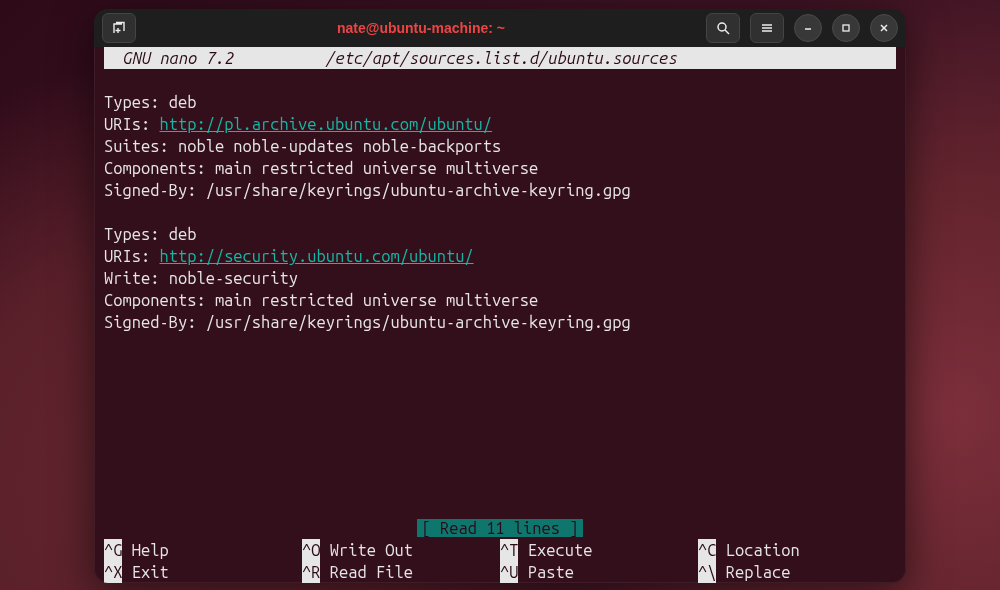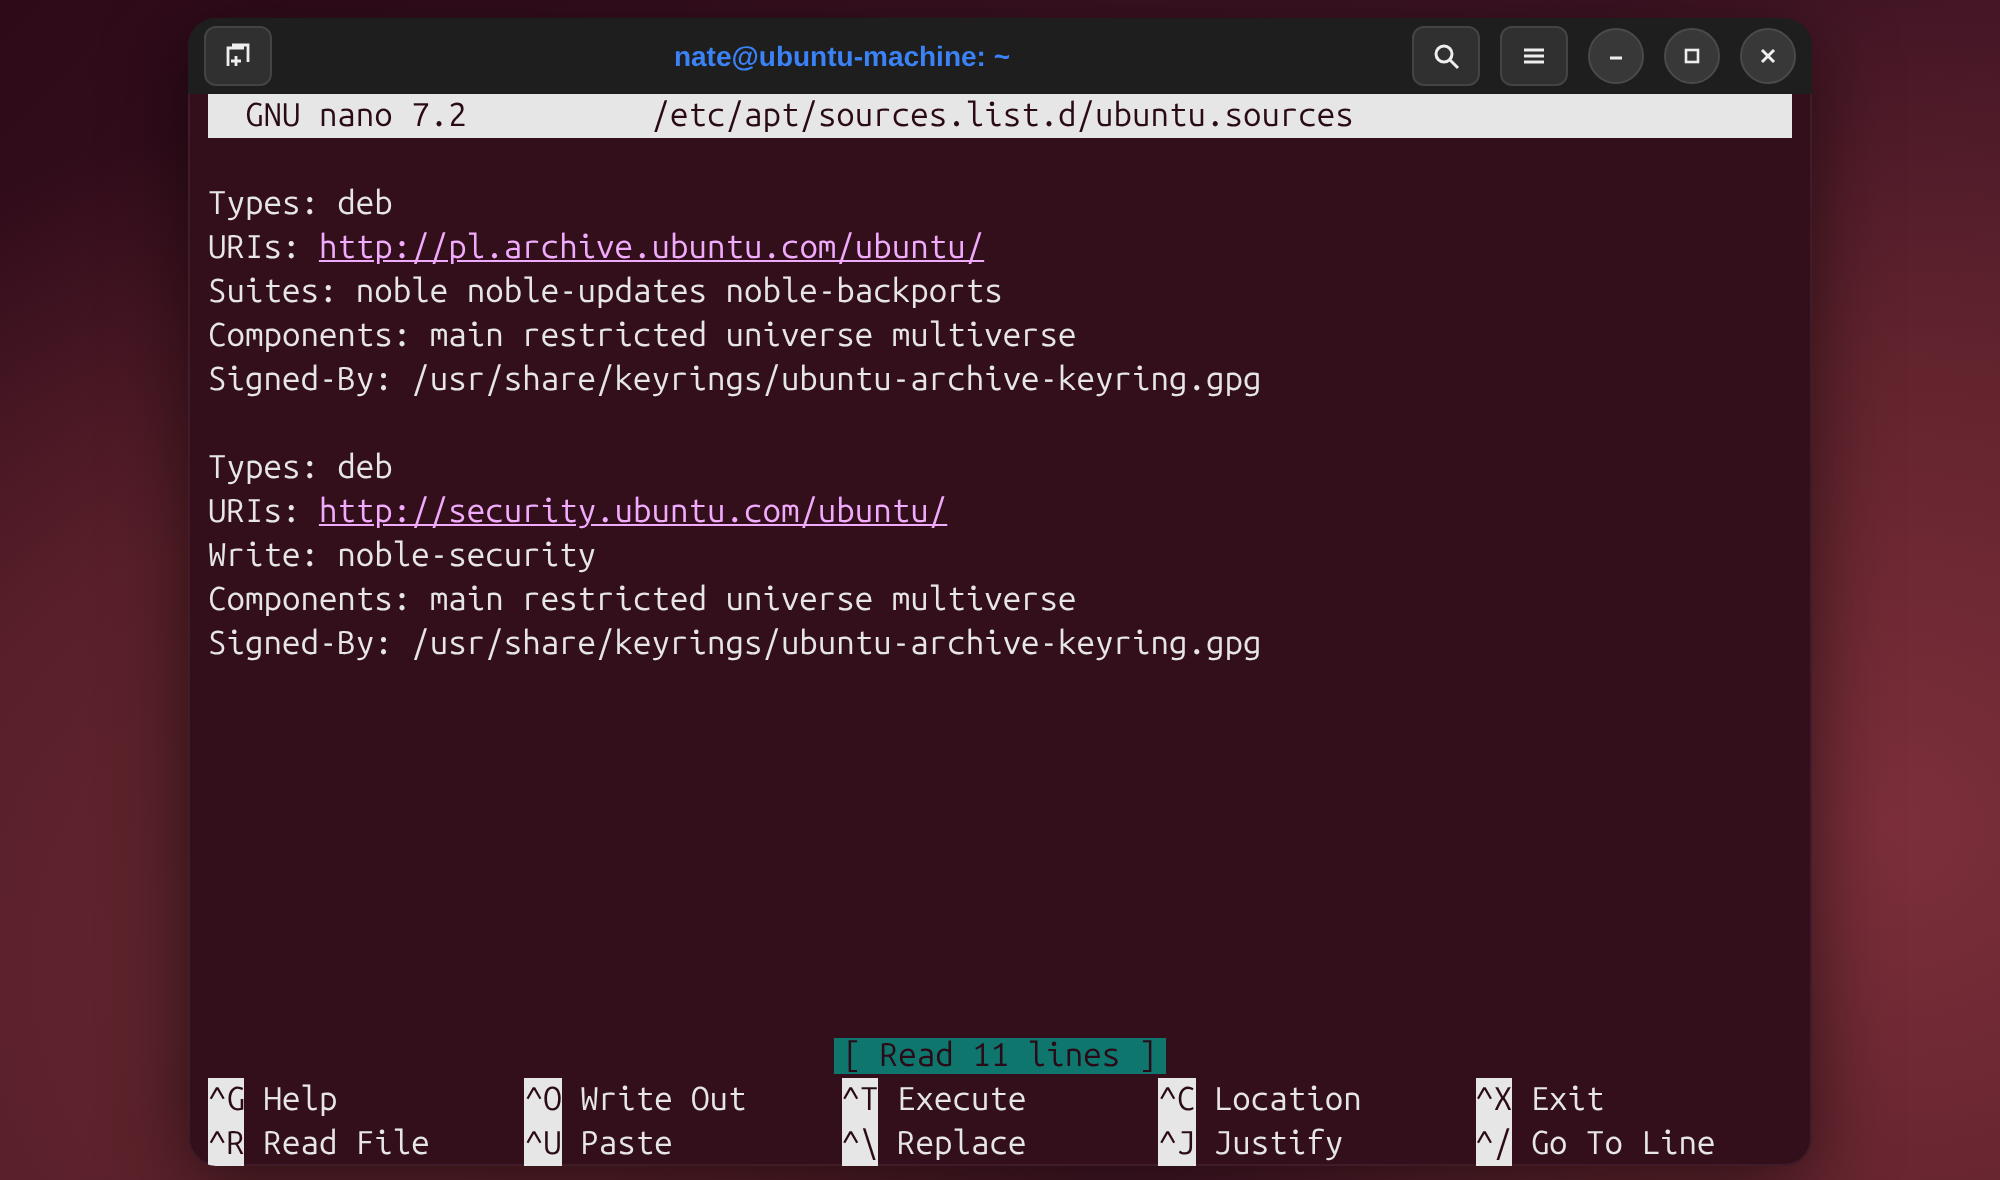--- a/index.html
+++ b/index.html
@@ -10,48 +10,48 @@
       linear-gradient(135deg,#2e0a18 0%,#3a1122 35%,#3e1323 55%,#461729 80%,#4e2a32 100%);
   }
   .window{
     position:absolute;left:94px;top:9px;width:812px;height:574px;
     background:#330e1b;border-radius:14px;overflow:hidden;
     box-shadow:0 10px 40px rgba(0,0,0,.55),0 0 0 1px rgba(255,255,255,.06) inset;
     display:flex;flex-direction:column;
   }
   .titlebar{
     height:38px;background:#1e1e1e;display:flex;align-items:center;
-    padding:0 8px;gap:8px;color:#3b82f6;font-size:14px;
+    padding:0 8px;gap:8px;color:#ef4444;font-size:14px;
   }
   .tb-btn{
     width:32px;height:28px;border-radius:6px;border:1px solid #444;background:#303030;
     display:flex;align-items:center;justify-content:center;color:#eee;
   }
   .tb-center{flex:1;text-align:center;font-weight:600;}
   .tb-right{display:flex;gap:10px;align-items:center;}
   .circ{width:26px;height:26px;border-radius:50%;border:1px solid #4a4a4a;background:#383838;display:flex;align-items:center;justify-content:center;}
   .circ svg{display:block;}
   .term{
     flex:1;color:#e6e6e6;
     font-family:"Ubuntu Mono","DejaVu Sans Mono",monospace;
     font-size:16.5px;line-height:22px;padding:0;position:relative;
   }
   .nano-header{
     background:#e6e6e6;color:#2b0a17;white-space:pre;height:22px;
-    margin-left:10px;margin-right:10px;
+    margin-left:10px;margin-right:10px;font-style:italic;
   }
   .body-text{white-space:pre;padding-left:10px;}
-  .link{color:#f0abfc;text-decoration:underline;}
+  .link{color:#14b8a6;text-decoration:underline;}
   .status{
     position:absolute;left:0;right:0;bottom:44px;text-align:center;
   }
   .status span{background:#0f766e;color:#2b0a17;padding:0 4px;}
   .shortcuts{
     position:absolute;left:10px;right:10px;bottom:0;height:44px;
-    display:grid;grid-template-columns:repeat(5,1fr);
+    display:grid;grid-template-columns:repeat(4,1fr);
     grid-auto-rows:22px;
   }
   .sc{white-space:pre;}
   .key{background:#e6e6e6;color:#2b0a17;display:inline-block;min-width:2ch;text-align:center;}
 </style>
 </head>
 <body>
 
 <div class="window">
   <div class="titlebar">

